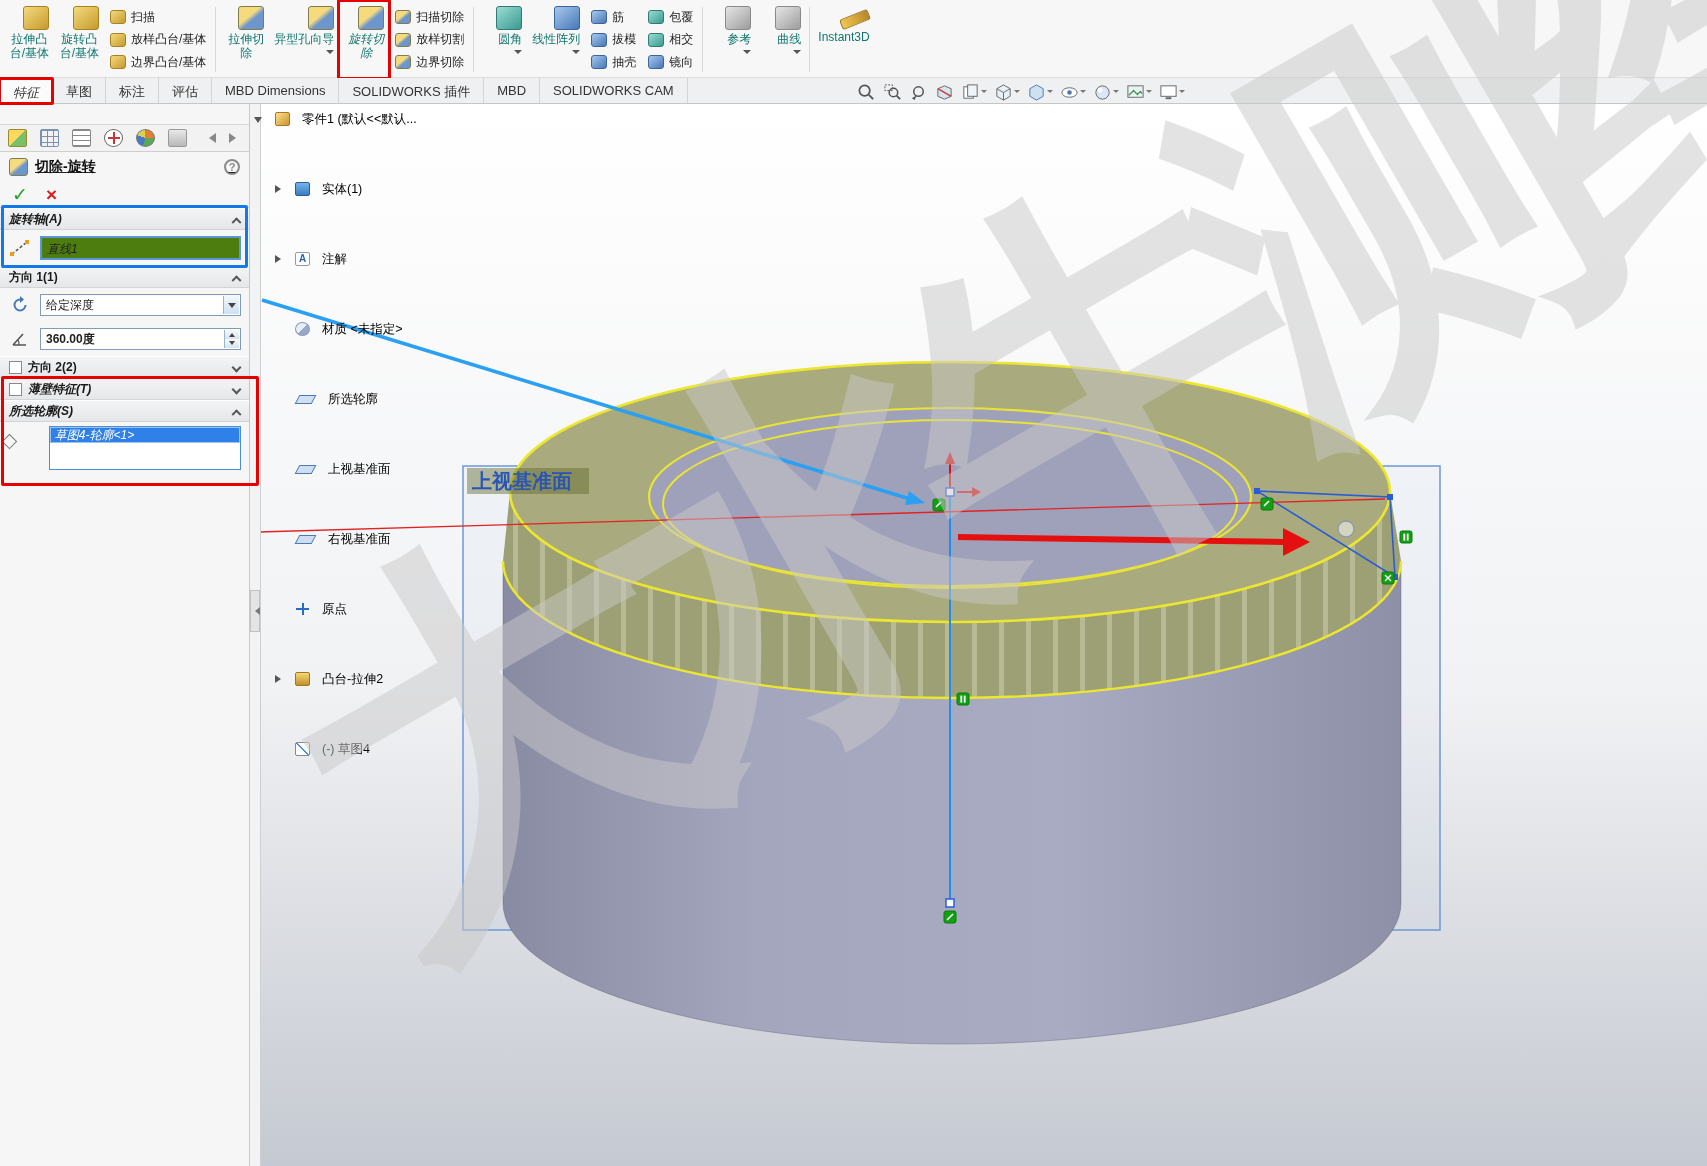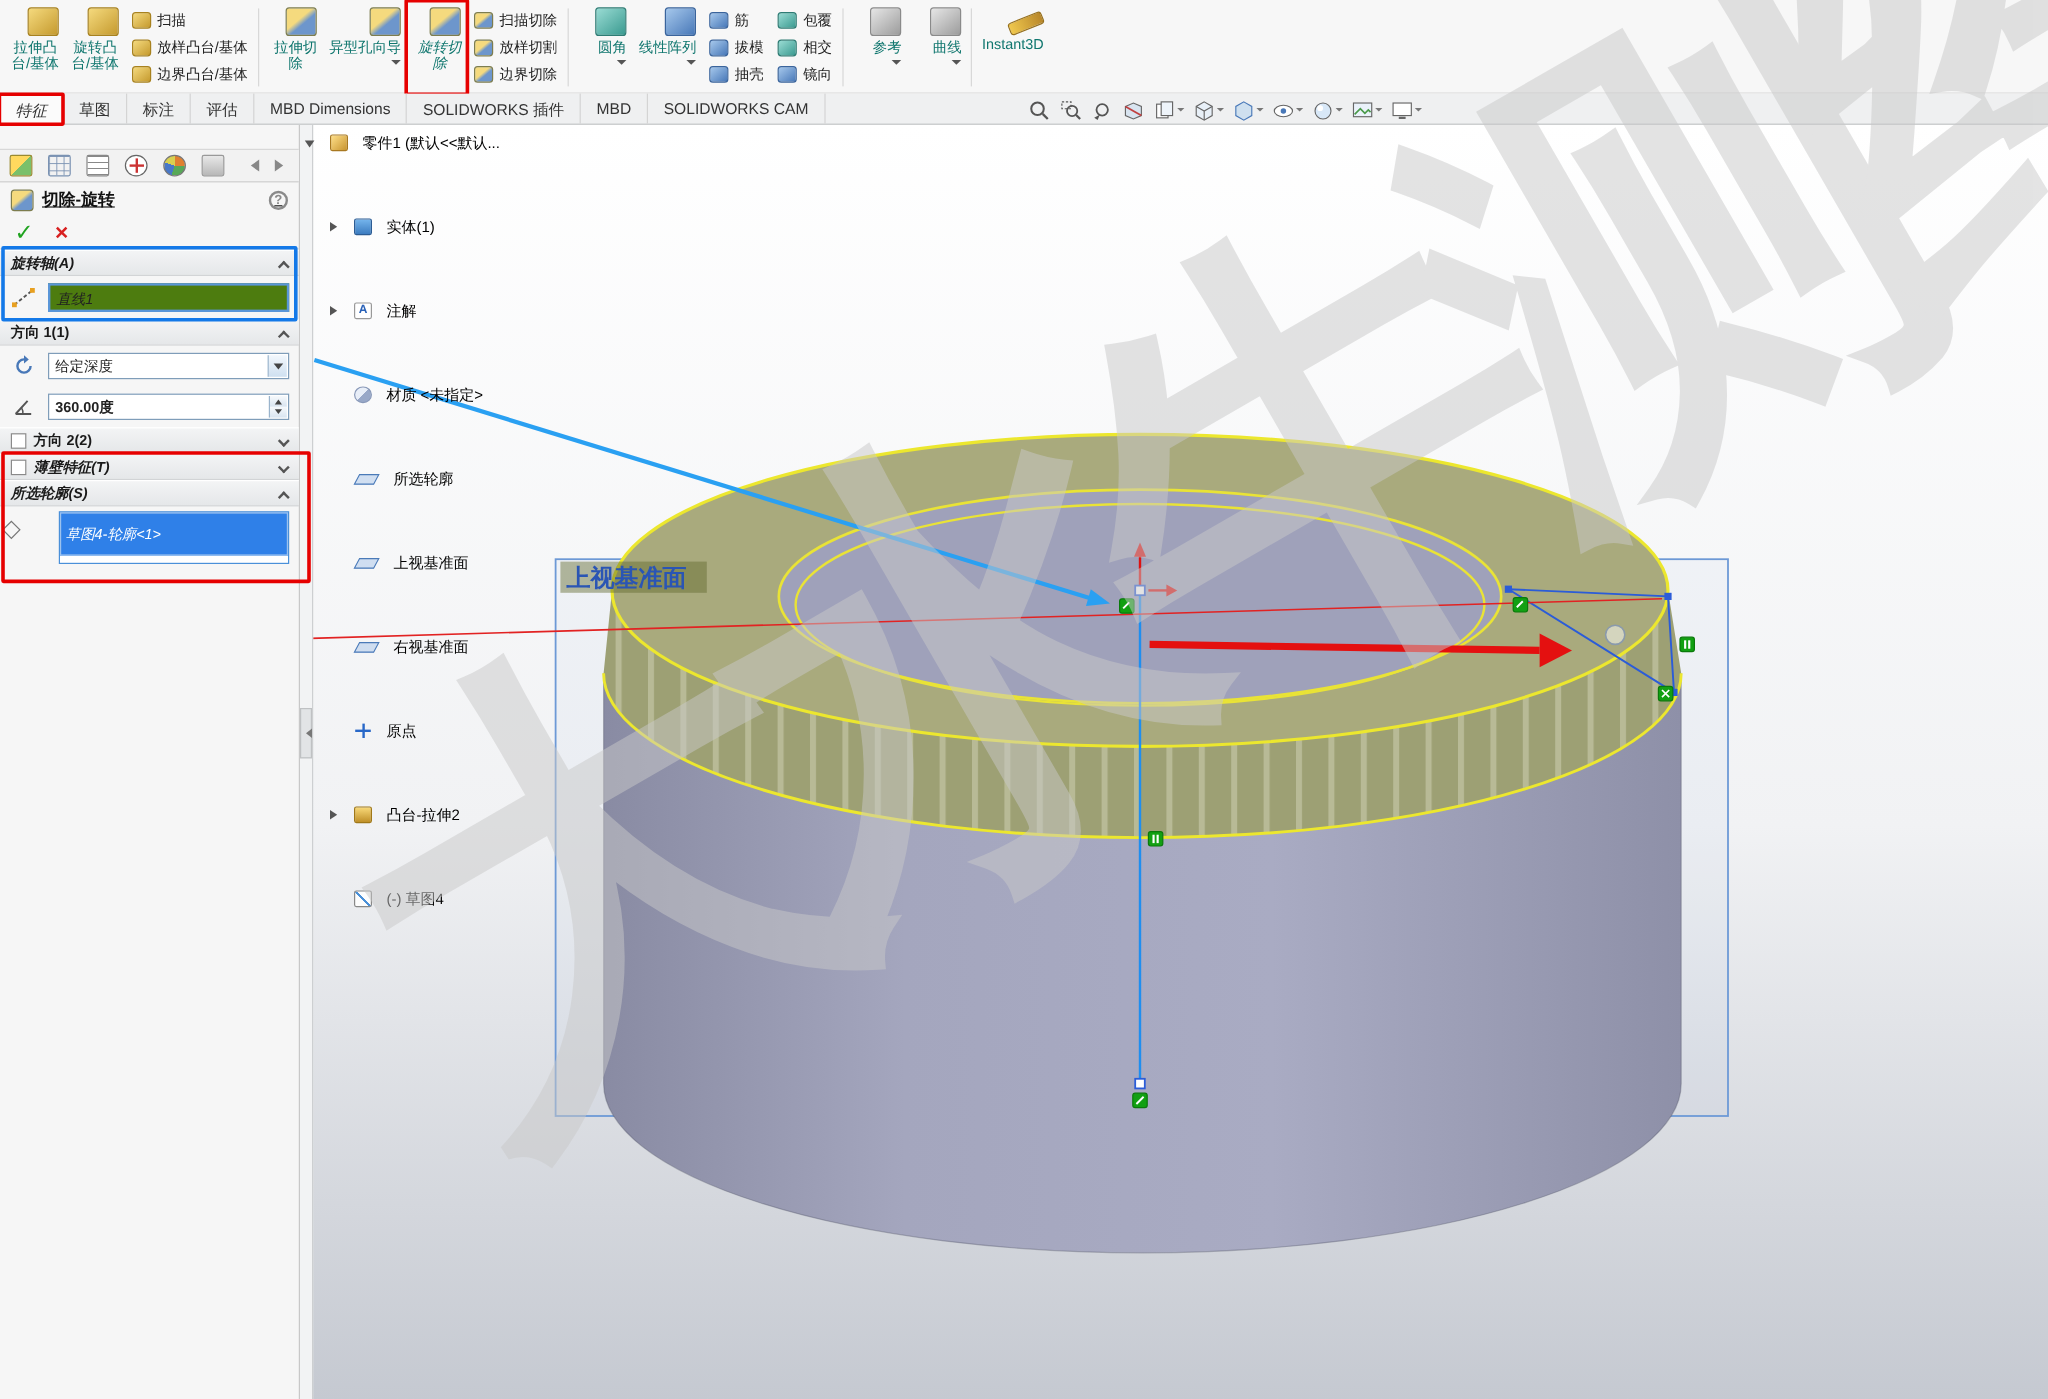--- a/index.html
+++ b/index.html
@@ -90,21 +90,21 @@
   .field { flex:1; height:24px; background:#4d7c0f; border:2px solid #5a96d8; display:flex; align-items:flex-end; padding:0 5px; }
   .select { flex:1; height:22px; background:#fff; border:1px solid #7f9db9; display:flex; align-items:center; padding:0 5px; position:relative; }
   .select .dd { position:absolute; right:1px; top:1px; bottom:1px; width:16px; background:linear-gradient(#f2f7fc,#cfe0f0); border-left:1px solid #9ab4cc; display:flex; align-items:center; justify-content:center; }
   .select .dd i { width:0; height:0; border:4px solid transparent; border-top:5px solid #444; margin-top:4px; }
   .spin { flex:1; height:22px; background:#fff; border:1px solid #7f9db9; display:flex; align-items:center; padding:0 5px; position:relative;font-weight:bold; }
   .spin .ud { position:absolute; right:1px; top:1px; bottom:1px; width:15px; border-left:1px solid #9ab4cc; display:flex; flex-direction:column; }
   .spin .ud span { flex:1; display:flex; align-items:center; justify-content:center; background:linear-gradient(#f6f9fc,#d8e4f0); }
   .tri-up { width:0; height:0; border:3.5px solid transparent; border-bottom:4.5px solid #444; margin-bottom:2px; }
   .tri-dn { width:0; height:0; border:3.5px solid transparent; border-top:4.5px solid #444; margin-top:2px; }
   .pm-list-box { margin:4px 8px 2px 34px; width:196px; height:44px; background:#fff; border:1px solid #4a90d9; }
-  .pm-list-sel { height:36px; background:#2f80e8; color:#fff; display:flex; align-items:center; padding:0 4px; border:1px solid #9cc2ee; }
+  .pm-list-sel { height:16px; background:#2f80e8; color:#fff; display:flex; align-items:center; padding:0 4px; border:1px solid #9cc2ee; }
   .diamond { width:11px; height:11px; border:1.5px solid #777; transform:rotate(45deg); margin-left:4px; }
   .rel { position:relative;font-style:italic; }
 
   
   .splitter { position:absolute; left:250px; top:104px; width:11px; height:1062px; background:#f2f3f4; border-right:1px solid #cdcfd1; z-index:6; }
   .splitter .handle { position:absolute; left:0; top:486px; width:10px; height:42px; background:#e2e4e6; border:1px solid #bfc1c3; display:flex; align-items:center; justify-content:center; }
   .splitter .handle i { width:0; height:0; border:4px solid transparent; border-right:5px solid #777; }
 
   
   .watermark { position:absolute; left:330px; top:560px; transform:rotate(-30deg); transform-origin:0 50%; font-size:400px; font-weight:bold; letter-spacing:-55px; white-space:nowrap; color:#c9c9c9; opacity:.5; z-index:60; pointer-events:none; }

